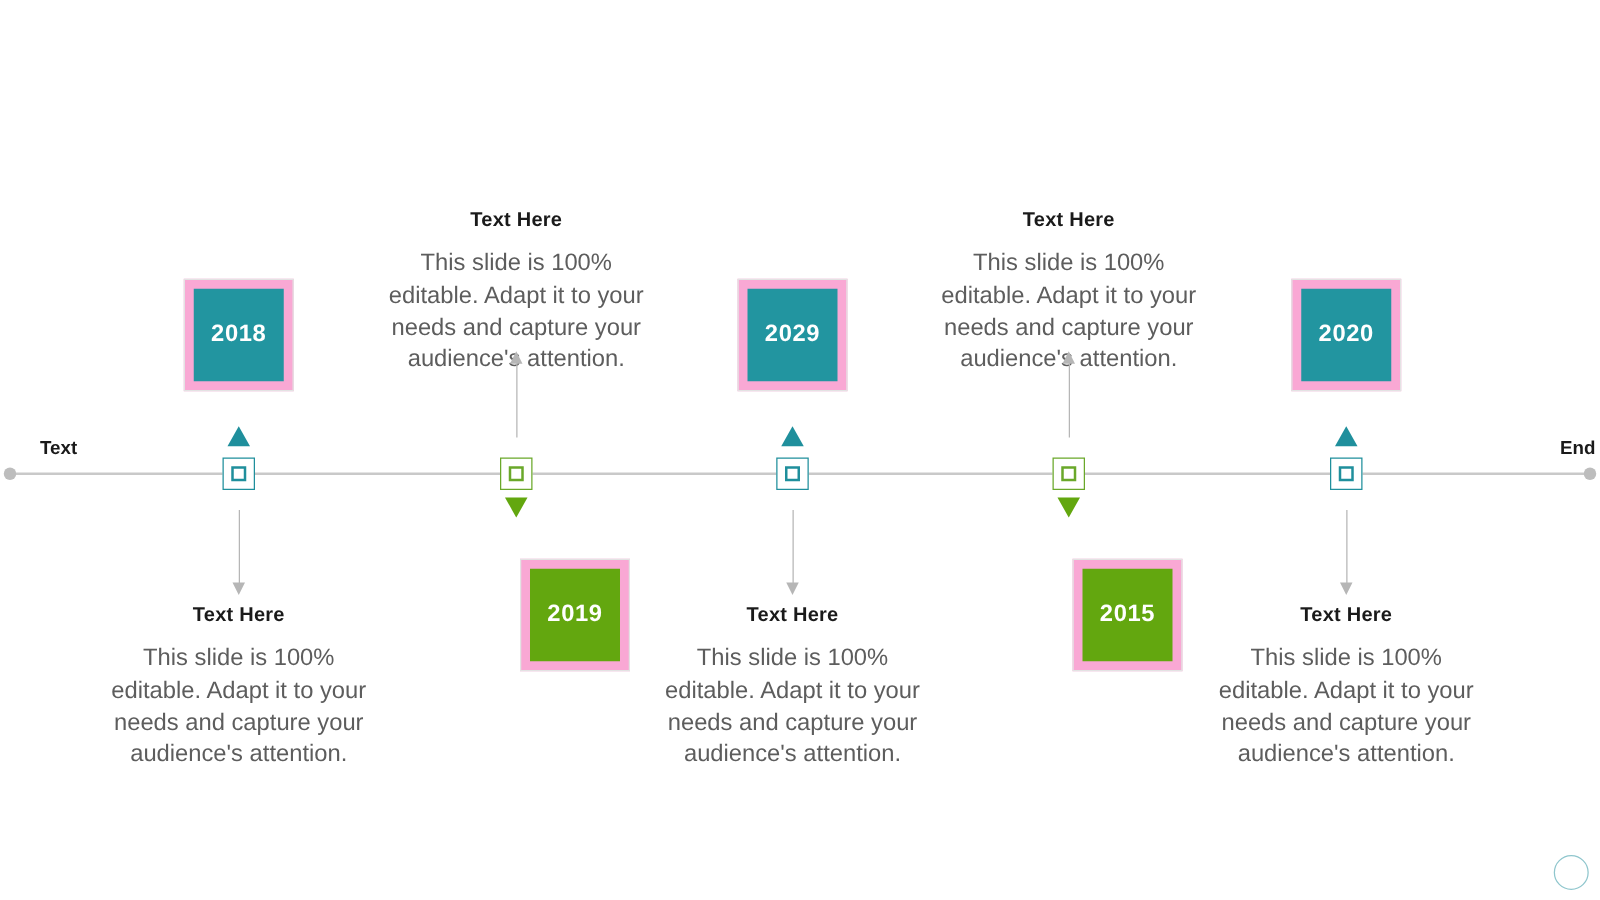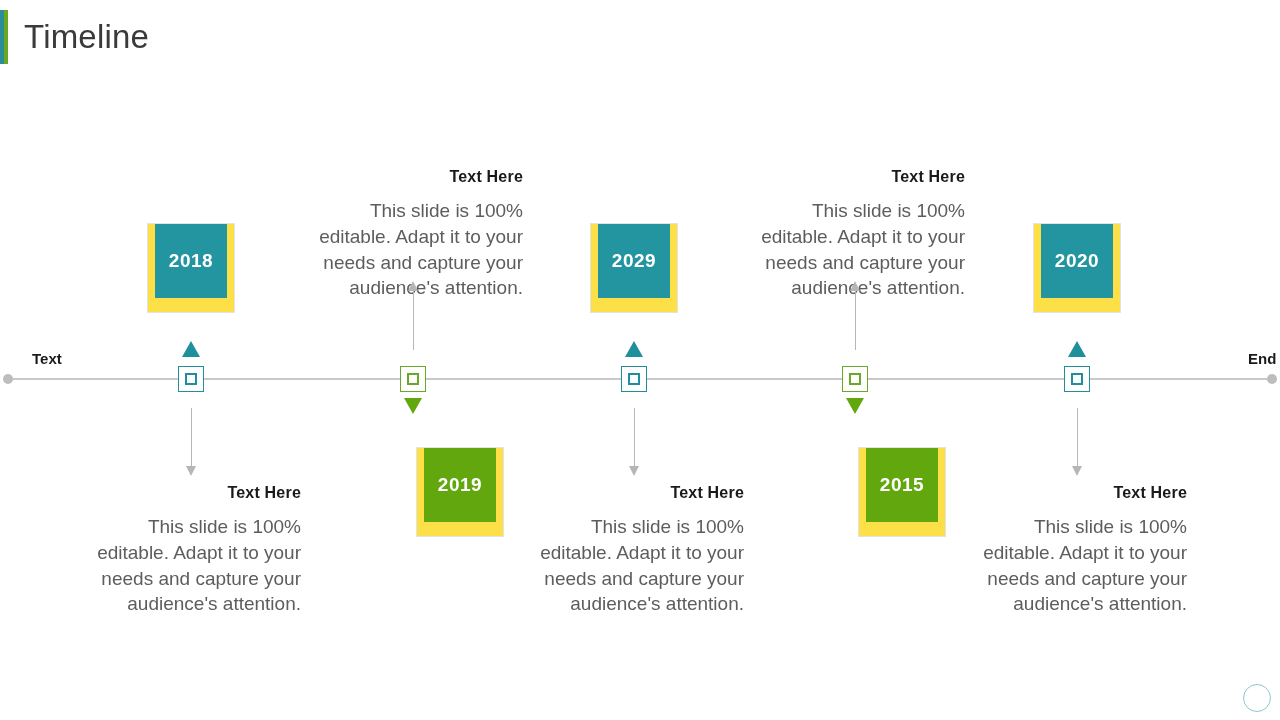--- a/index.html
+++ b/index.html
@@ -60,22 +60,22 @@
   .tri {
     position:absolute; left:-9px; width:0; height:0;
     border-left:9px solid transparent; border-right:9px solid transparent;
   }
   .tri.up   { top:341px; border-bottom:16px solid #1f8f9c; }
   .tri.down { top:398px; border-top:16px solid #63a70f; }
 
   
   .yearbox {
     position:absolute; left:-44px; width:88px; height:90px;
-    border:1px solid #e3e3e3; background:#fde047;
-    display:flex; justify-content:center;
+    border:1px solid #e3e3e3; background:#f9a8d4;
+    display:flex; align-items:center; justify-content:center;
   }
   .yearbox .fill {
     width:72px; height:74px;
     display:flex; align-items:center; justify-content:center;
     font-size:19px; font-weight:700; color:#ffffff; letter-spacing:0.5px;
   }
   .yearbox.teal  .fill { background:#2295a0; }
   .yearbox.green .fill { background:#63a70f; }
   .yearbox.above { top:223px; }
   .yearbox.below { top:447px;margin-left:47px; }
@@ -85,21 +85,21 @@
   .conn-head {
     position:absolute; left:-5.5px; width:0; height:0;
     border-left:5.5px solid transparent; border-right:5.5px solid transparent;
   }
   .conn.up       { top:288px; height:62px; }
   .conn-head.up  { top:281px; border-bottom:10px solid #b6b6b6; }
   .conn.down     { top:408px; height:62px; }
   .conn-head.down{ top:466px; border-top:10px solid #b6b6b6; }
 
   
-  .textblock { position:absolute; left:-110px; width:220px; text-align:right; }
+  .textblock { position:absolute; left:-110px; width:220px; text-align:center; }
   .textblock.above { top:168px; }
   .textblock.below { top:484px; }
   .tb-head {
     font-size:16px; font-weight:700; color:#1a1a1a;
     margin-bottom:12px; letter-spacing:0.2px;
   }
   .tb-body {
     font-size:19px; color:#5d5d5d; line-height:1.36;
   }
 
@@ -108,27 +108,20 @@
     position:absolute; left:1243px; top:684px;
     width:28px; height:28px; border-radius:50%;
     border:1px solid #8fc6cd; background:transparent;
   }
 </style>
 </head>
 <body>
 
 <div id="slide">
 
-  <div class="title-wrap">
-    <span class="title-accent">
-      <i class="teal"></i>
-      <i class="green"></i>
-    </span>
-    <span class="title-text">Timeline</span>
-  </div>
 
   <div class="axis-line"></div>
   <div class="axis-cap left"></div>
   <div class="axis-cap right"></div>
   <div class="axis-label start">Text</div>
   <div class="axis-label end">End</div>
 
   <div class="node" style="left:191px">
     <div class="yearbox teal above">
       <div class="fill">2018</div>

